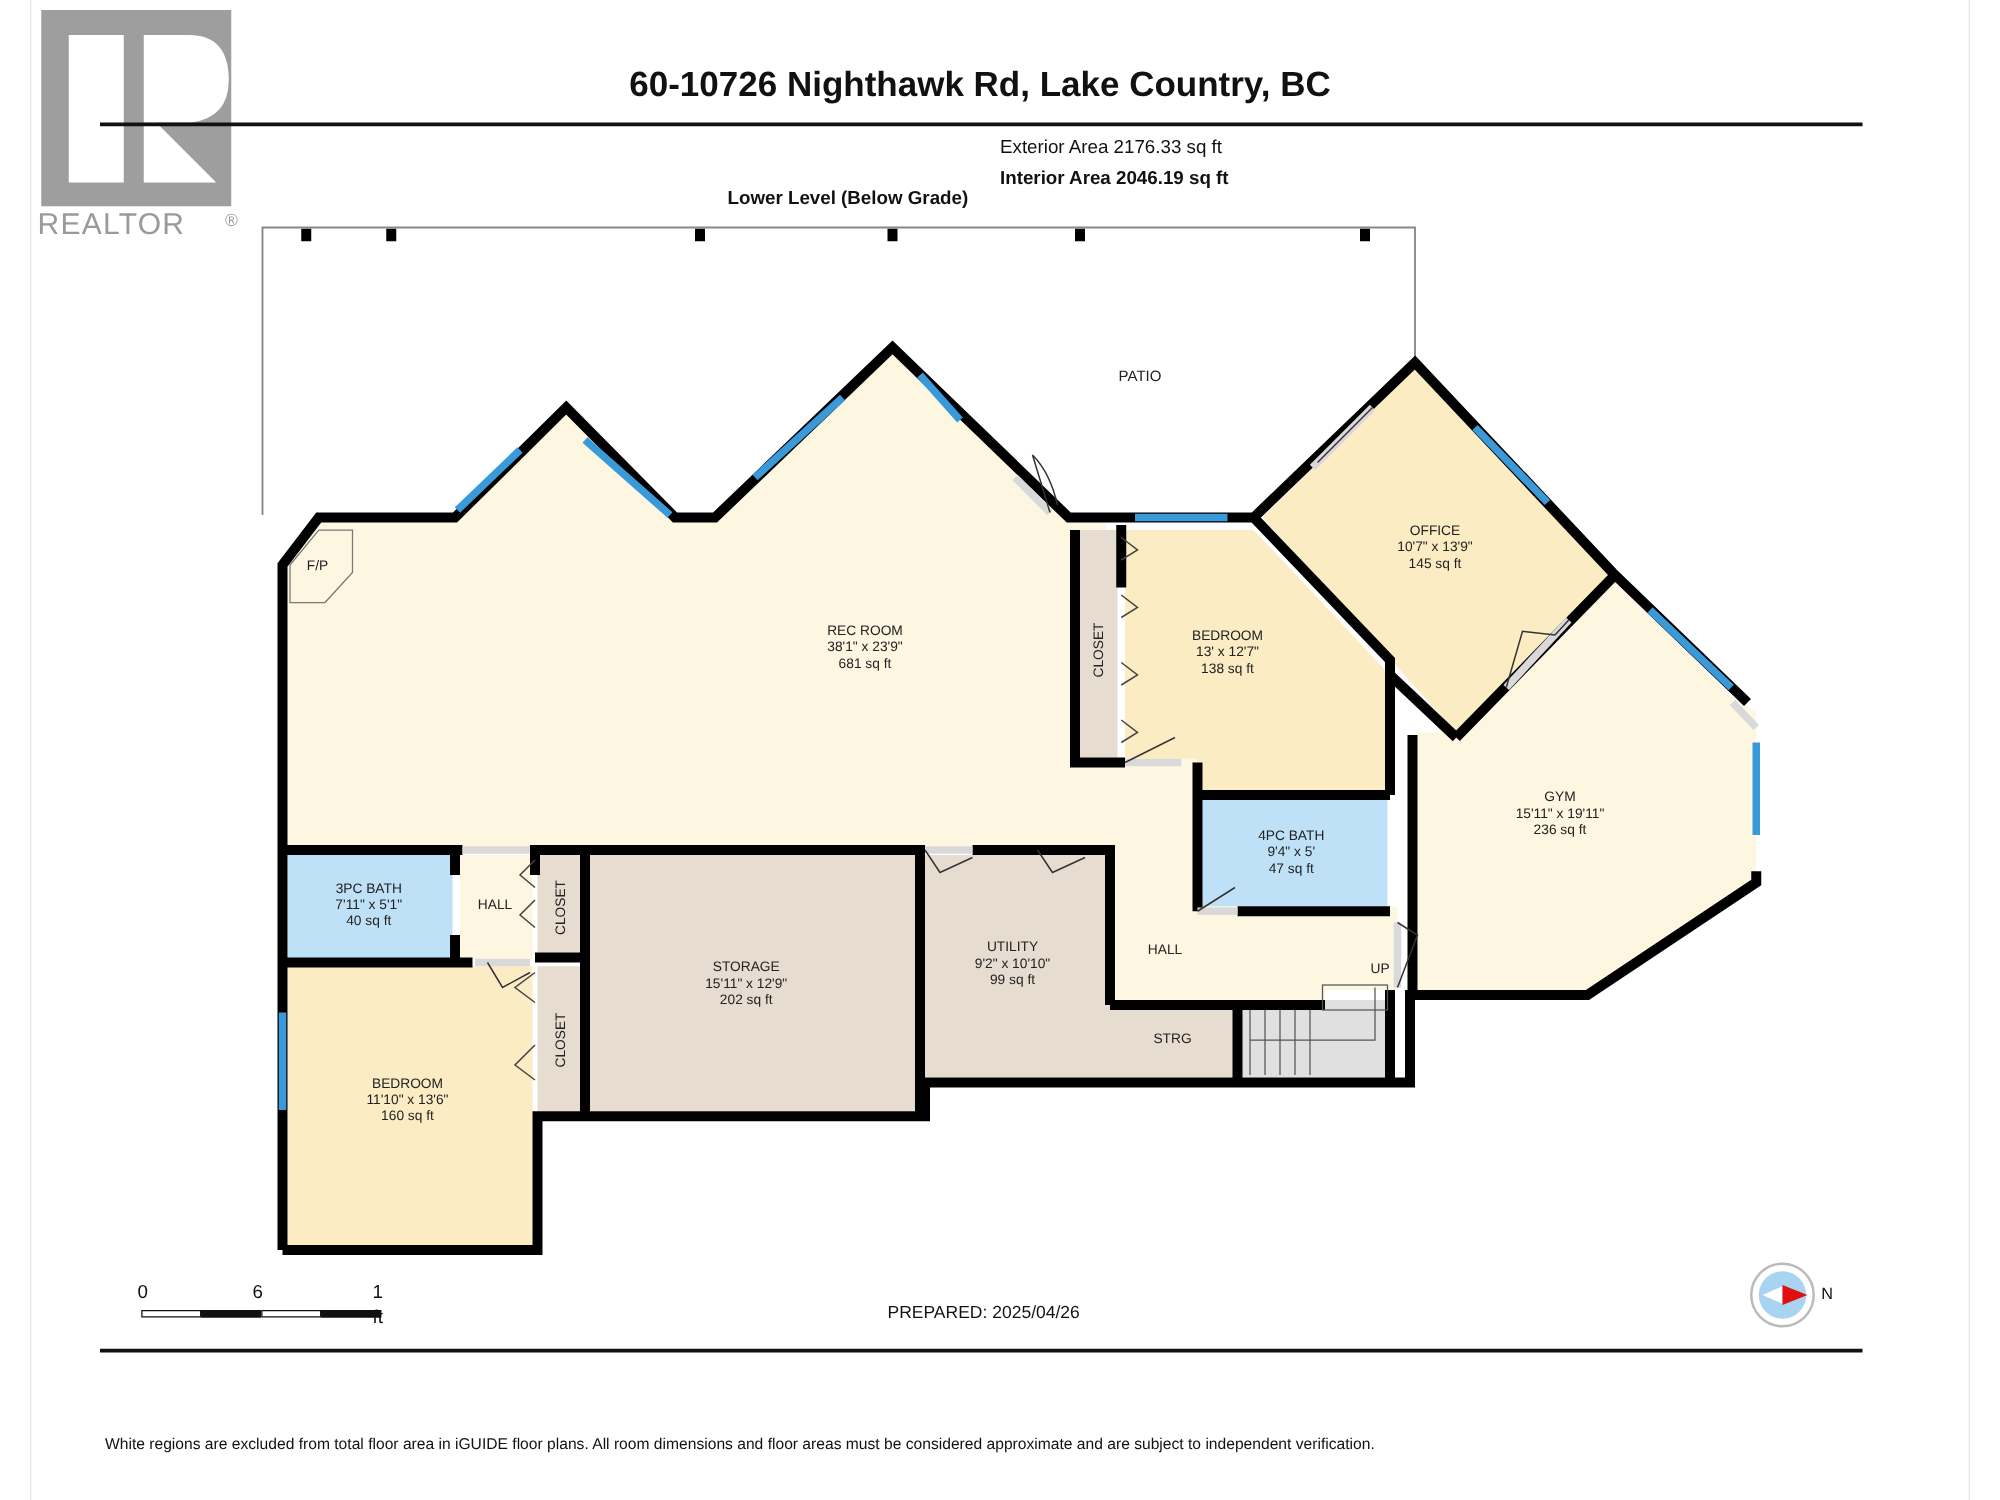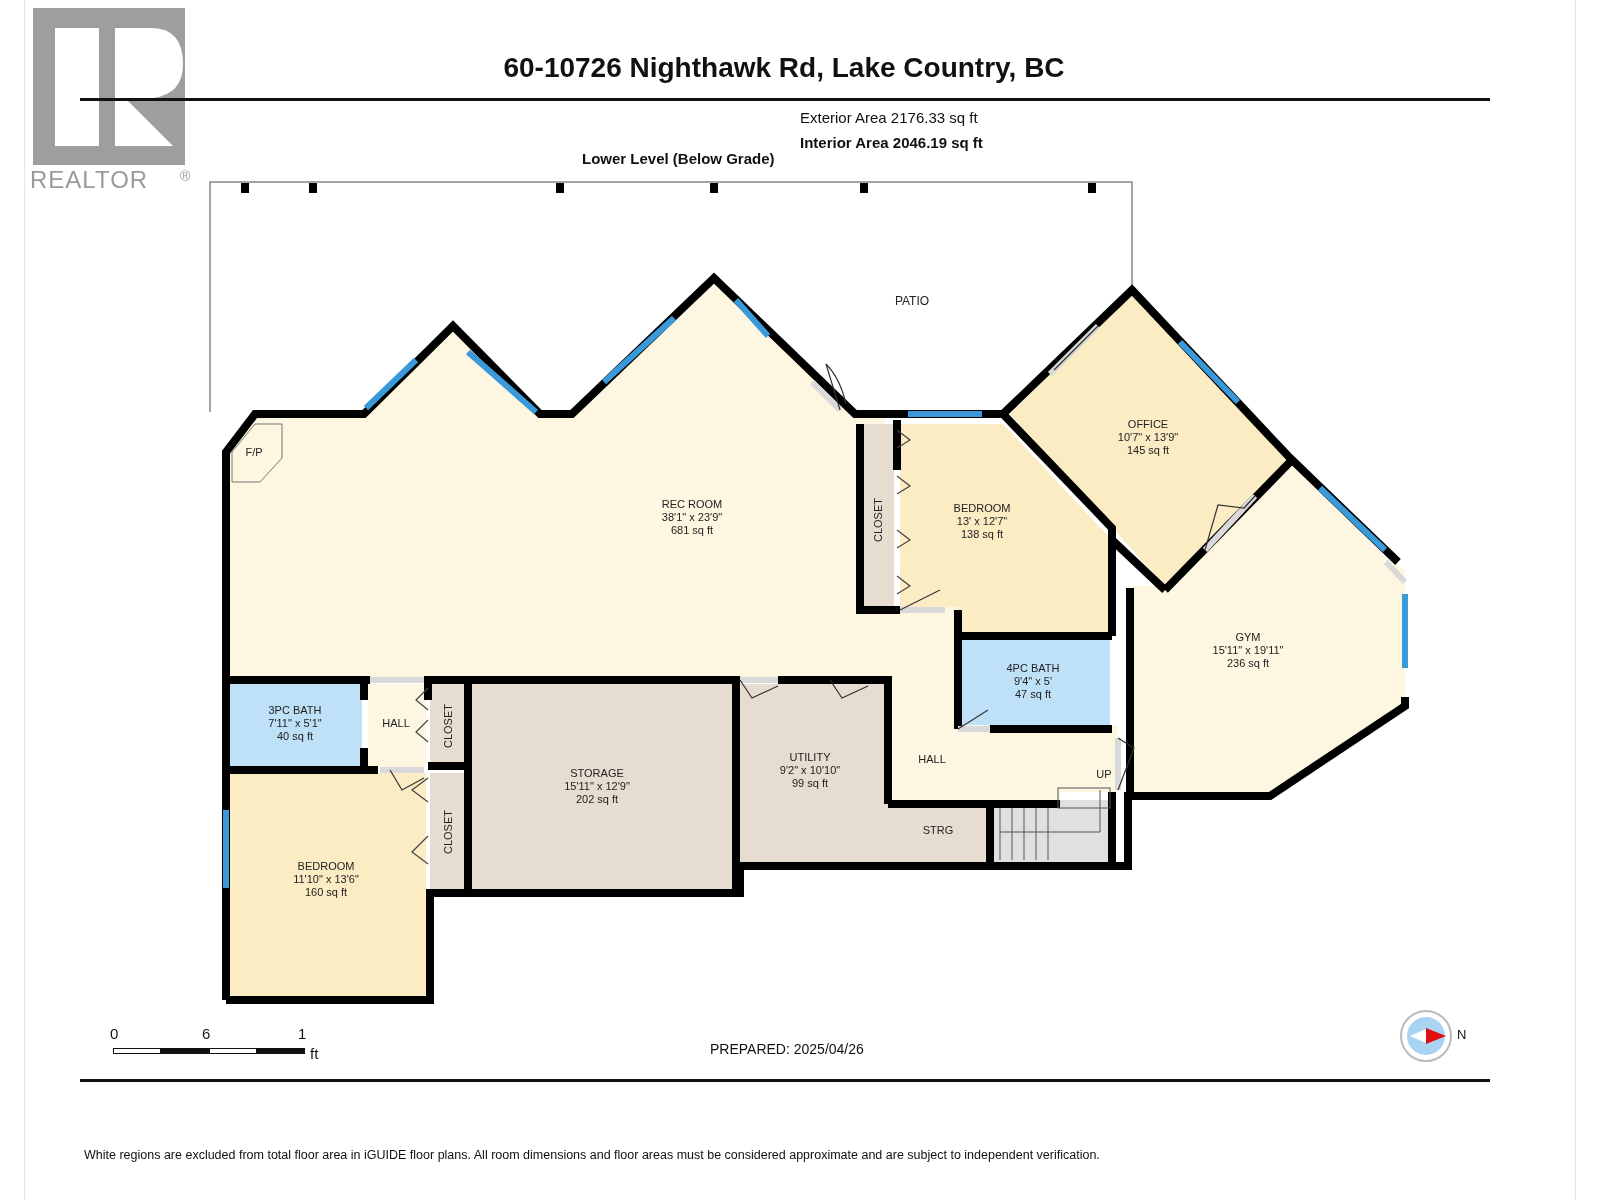--- a/index.html
+++ b/index.html
@@ -222,21 +222,21 @@
 </svg>
 
 <div class="scale">
   <span class="scale-lbl" style="left:0">0</span>
   <span class="scale-lbl" style="left:92px">6</span>
   <span class="scale-lbl" style="left:188px">1</span>
   <div class="scale-bar" style="left:3px;width:48px;background:#fff"></div>
   <div class="scale-bar" style="left:51px;width:48px;background:#111"></div>
   <div class="scale-bar" style="left:99px;width:48px;background:#fff"></div>
   <div class="scale-bar" style="left:147px;width:48px;background:#111"></div>
-  <span class="scale-lbl" style="left:200px;top:20px">ft</span>
+  <span class="scale-lbl" style="left:188px;top:20px">ft</span>
 </div>
 
 <div class="prepared">PREPARED: 2025/04/26</div>
 
 <div class="compass">
   <div class="compass-inner"></div>
   <svg width="48" height="48" viewBox="0 0 48 48" style="position:absolute;left:0;top:0">
     <polygon points="8,24 24,17 24,31" fill="#ffffff"></polygon>
     <polygon points="24,16 44,24 24,32" fill="#e01010"></polygon>
   </svg>

